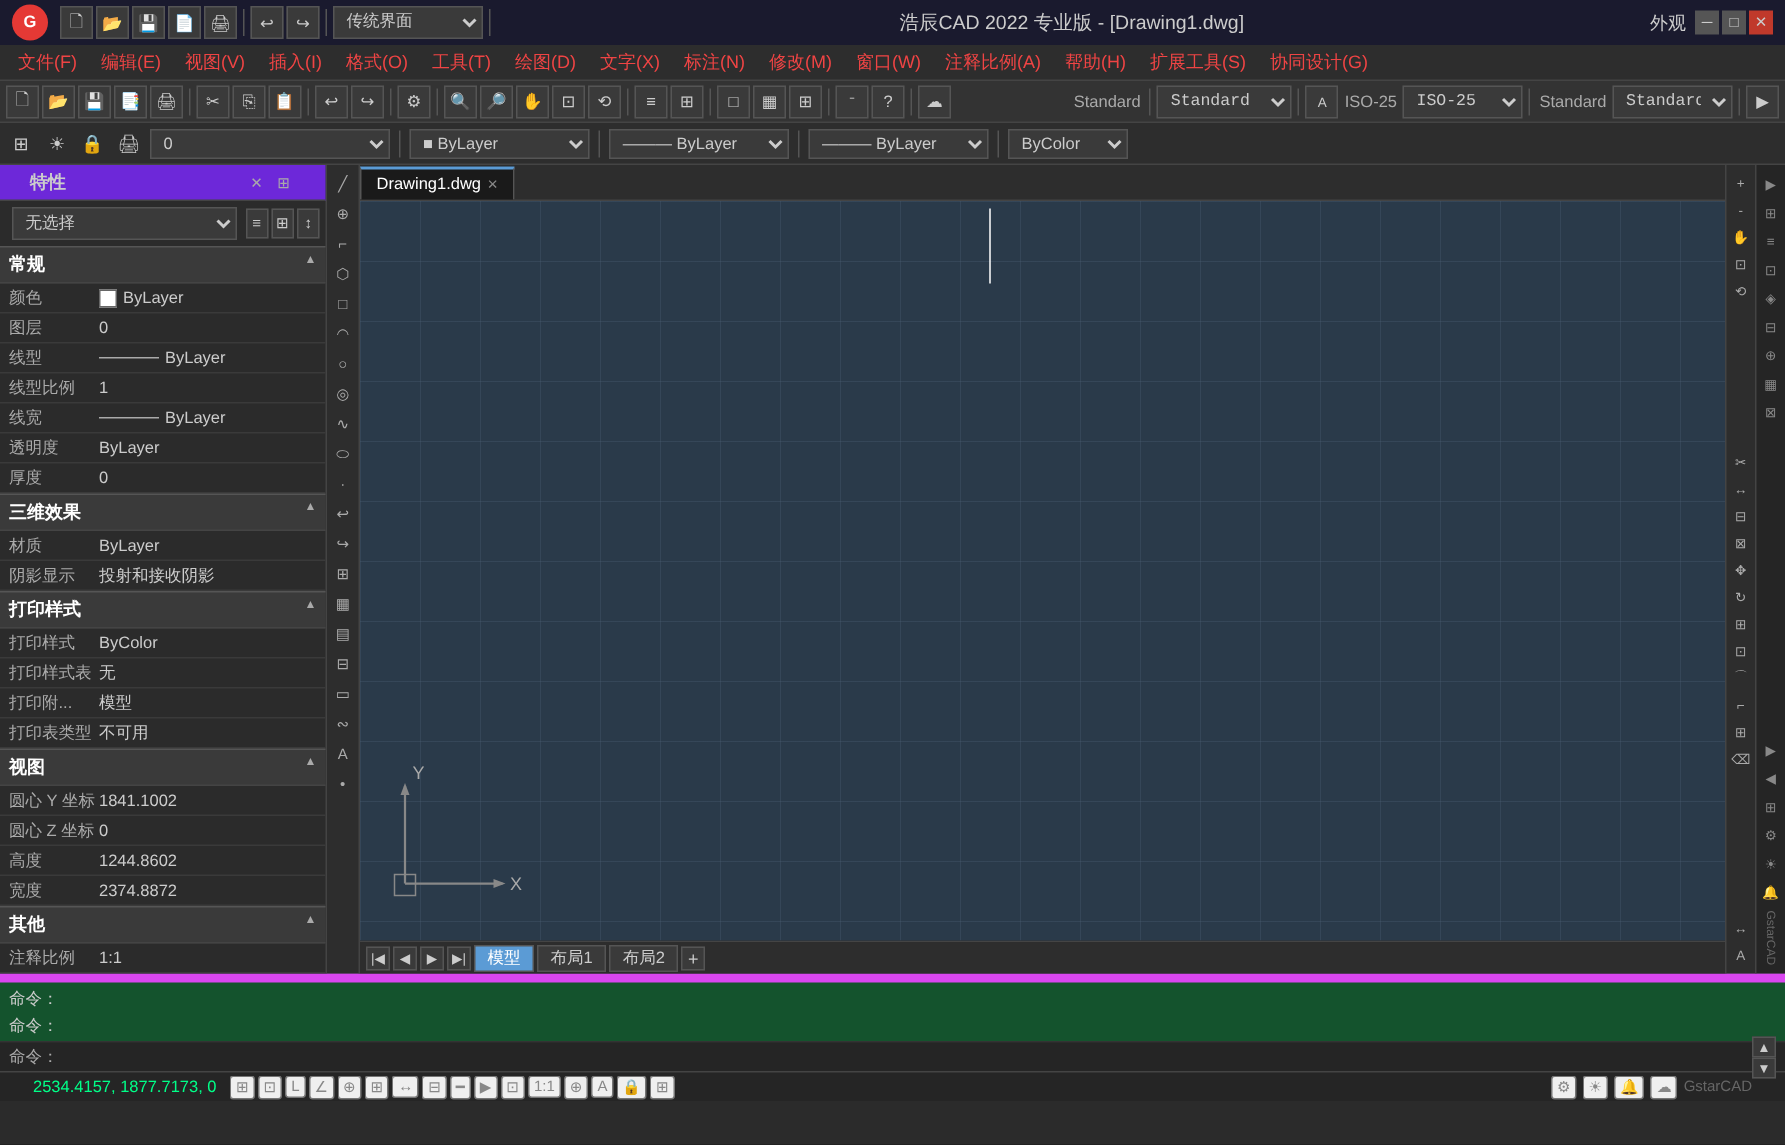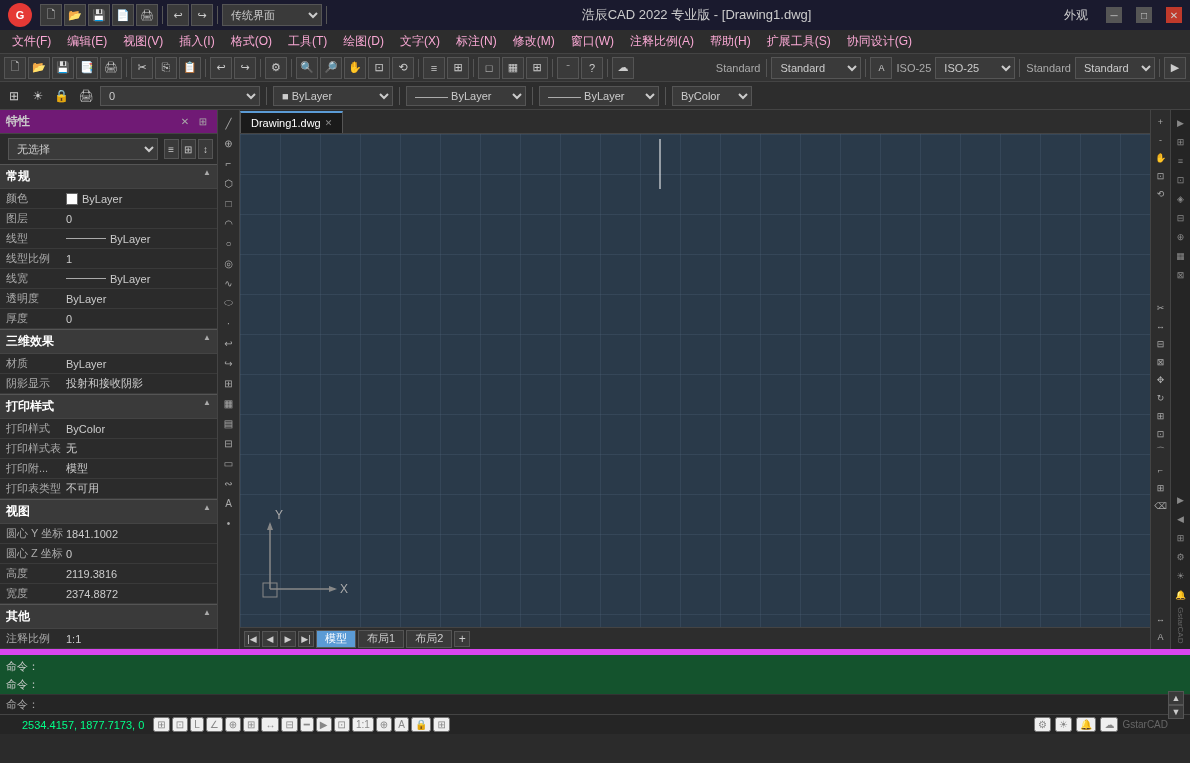--- a/index.html
+++ b/index.html
@@ -7,39 +7,39 @@
 
     
     #titlebar { height: 30px; background: #1a1a2e; display: flex; align-items: center; padding: 0 8px; color: #ccc; font-size: 13px; }
     #titlebar .logo { width: 24px; height: 24px; background: #e53935; border-radius: 50%; display: flex; align-items: center; justify-content: center; color: white; font-weight: bold; font-size: 11px; margin-right: 8px; }
     #titlebar .title { flex: 1; text-align: center; font-size: 13px; }
     #titlebar .win-btn { width: 16px; height: 16px; border: none; background: #555; color: #ccc; cursor: pointer; font-size: 10px; display: flex; align-items: center; justify-content: center; }
     #titlebar .win-btn.close { background: #c0392b; }
 
     
     #menubar { height: 24px; background: #2d2d2d; display: flex; align-items: center; padding: 0 4px; border-bottom: 1px solid #444; }
-    #menubar .menu-item { padding: 2px 8px; color: #f9a8d4; cursor: pointer; font-size: 12px; white-space: nowrap; }
+    #menubar .menu-item { padding: 2px 8px; color: #ef4444; cursor: pointer; font-size: 12px; white-space: nowrap; }
 
     
     .toolbar { height: 30px; background: #333; display: flex; align-items: center; padding: 2px 4px; gap: 2px; border-bottom: 1px solid #444; flex-wrap: nowrap; }
     .tb-btn { width: 22px; height: 22px; background: #3a3a3a; border: 1px solid #555; color: #ccc; cursor: pointer; display: flex; align-items: center; justify-content: center; font-size: 11px; flex-shrink: 0; }
     .tb-sep { width: 1px; height: 18px; background: #555; margin: 0 2px; flex-shrink: 0; }
-    .tb-dropdown { height: 22px; background: #3a3a3a; border: 1px solid #555; color: #ccc; font-size: 11px; padding: 0 4px; min-width: 80px; }
+    .tb-dropdown { height: 22px; background: #3a3a3a; border: 1px solid #555; color: #ccc; font-size: 11px; padding: 0 4px; min-width: 80px; font-family: Liberation Mono, monospace; }
 
     
     #layer-toolbar { height: 28px; background: #2d2d2d; display: flex; align-items: center; padding: 0 4px; gap: 4px; border-bottom: 1px solid #444; }
     .layer-btn { width: 20px; height: 20px; background: none; border: none; color: #ccc; cursor: pointer; font-size: 12px; display: flex; align-items: center; justify-content: center; }
     .layer-dropdown { height: 20px; background: #3a3a3a; border: 1px solid #555; color: #ccc; font-size: 11px; padding: 0 4px; }
     .layer-dropdown.wide { min-width: 160px; }
     .layer-dropdown.medium { min-width: 120px; }
     .layer-dropdown.narrow { min-width: 80px; }
 
     
     #left-panel { width: 218px; background: #2b2b2b; border-right: 1px solid #444; display: flex; flex-direction: column; flex-shrink: 0; }
-    #props-header { height: 24px; background: #701a75; display: flex; align-items: center; justify-content: space-between; padding: 0 6px; border-bottom: 1px solid #444; font-size: 12px; font-weight: bold; }
+    #props-header { height: 24px; background: #6d28d9; display: flex; align-items: center; justify-content: space-between; padding: 0 20px; border-bottom: 1px solid #444; font-size: 12px; font-weight: bold; }
     #props-header .header-btns { display: flex; gap: 2px; }
     #props-header .hbtn { width: 16px; height: 16px; background: none; border: none; color: #aaa; cursor: pointer; font-size: 10px; }
     .props-select { width: 100%; height: 22px; background: #3a3a3a; border: 1px solid #555; color: #ccc; font-size: 11px; padding: 0 4px; margin: 2px 4px; width: calc(100% - 8px); }
     .props-toolbar-btn { width: 20px; height: 20px; background: #3a3a3a; border: 1px solid #555; color: #ccc; font-size: 10px; cursor: pointer; display: flex; align-items: center; justify-content: center; }
 
     .section-header { background: #3a3a3a; padding: 3px 6px; color: #fff; display: flex; align-items: flex-start; justify-content: space-between; cursor: pointer; border-top: 1px solid #555; border-bottom: 1px solid #444; font-size: 12px; font-weight: bold; }
     .section-header .arrow { font-size: 8px; color: #aaa; }
     .prop-row { display: flex; align-items: center; padding: 2px 6px; min-height: 18px; border-bottom: 1px solid #3a3a3a; }
     .prop-label { width: 60px; color: #aaa; font-size: 11px; flex-shrink: 0; }
     .prop-value { flex: 1; color: #ccc; font-size: 11px; }
@@ -108,21 +108,21 @@
     <div class="tb-sep"></div>
     <button class="tb-btn">↩</button>
     <button class="tb-btn">↪</button>
     <div class="tb-sep"></div>
     <select class="tb-dropdown" style="width:100px;">
       <option>传统界面</option>
     </select>
     <div class="tb-sep"></div>
   </div>
   <div class="title">浩辰CAD 2022 专业版 - [Drawing1.dwg]</div>
-  <div style="display:flex;gap:14px;align-items:center;">
+  <div style="display:flex;gap:2px;align-items:center;">
     <span style="font-size:12px;color:#ccc;margin-right:4px;">外观</span>
     <button class="win-btn">─</button>
     <button class="win-btn">□</button>
     <button class="win-btn close">✕</button>
   </div>
 </div>
 
 <div id="menubar">
   <span class="menu-item">文件(F)</span>
   <span class="menu-item">编辑(E)</span>
@@ -326,21 +326,21 @@
       <div class="prop-row">
         <span class="prop-label">圆心 Y 坐标</span>
         <span class="prop-value">1841.1002</span>
       </div>
       <div class="prop-row">
         <span class="prop-label">圆心 Z 坐标</span>
         <span class="prop-value">0</span>
       </div>
       <div class="prop-row">
         <span class="prop-label">高度</span>
-        <span class="prop-value">2119.3816</span>
+        <span class="prop-value">1244.8602</span>
       </div>
       <div class="prop-row">
         <span class="prop-label">宽度</span>
         <span class="prop-value">2374.8872</span>
       </div>
     </div>
 
     <div class="section-header">
       <span>其他</span>
       <span class="arrow">▲</span>

